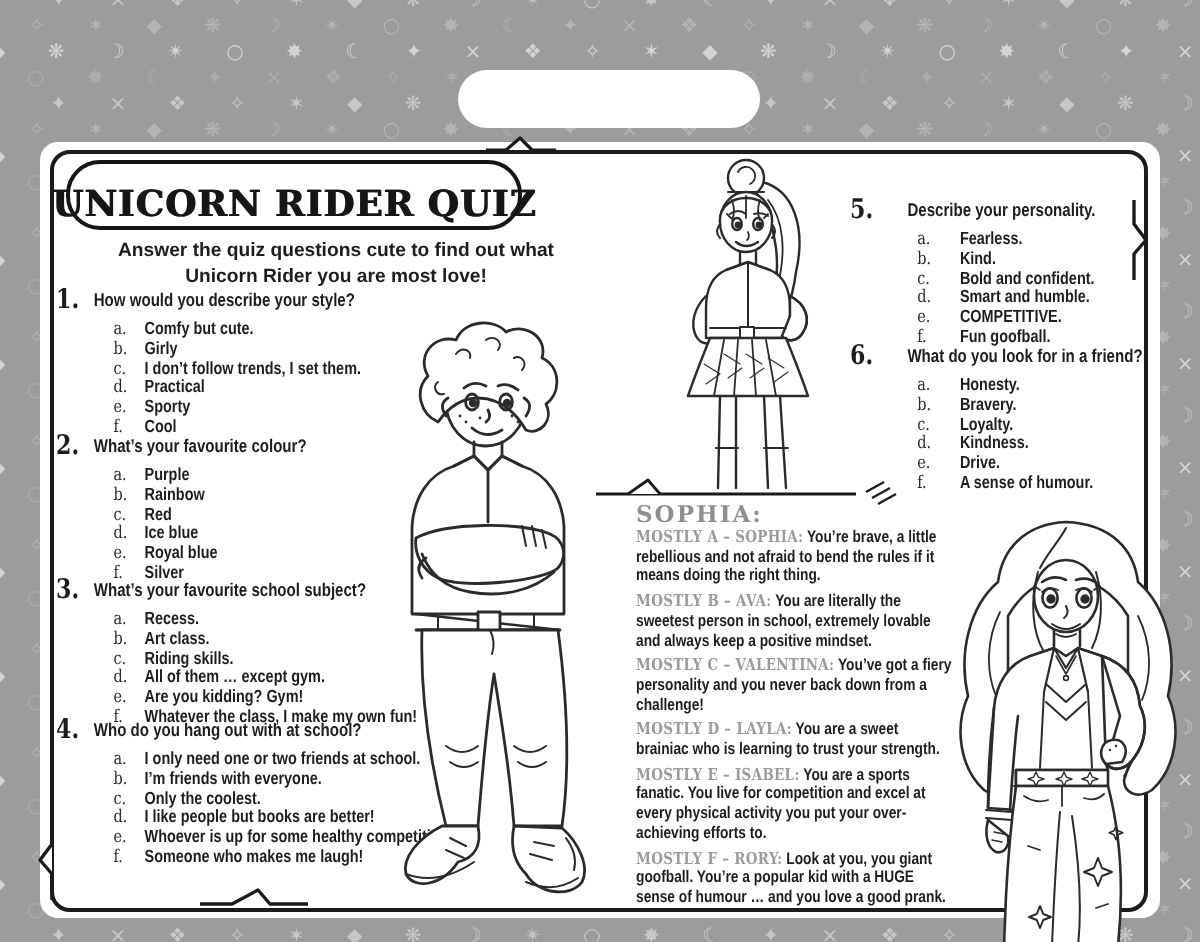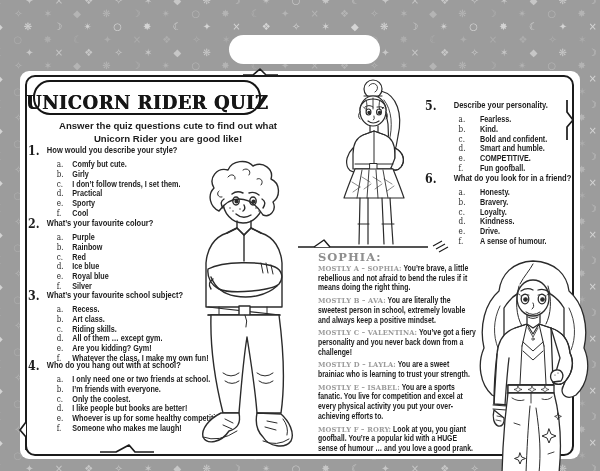--- a/index.html
+++ b/index.html
@@ -96,21 +96,21 @@
 
   <div class="sheet"></div>
   <div class="sheet-border"></div>
 
   <div class="title-box">
     <span class="title-text">UNICORN RIDER QUIZ</span>
   </div>
 
   <div class="intro">
     <div>Answer the quiz questions cute to find out what</div>
-    <div>Unicorn Rider you are good like!</div>
+    <div>Unicorn Rider you are most love!</div>
   </div>
 
   <div class="qblock" style="left:28px;top:145px;">
       <span class="qnum">1.</span>
       <div class="qtext">How would you describe your style?</div>
       <div class="opts">
         <div class="opt-row">
           <span class="opt-letter">a.</span>
           <span class="opt-text">Comfy but cute.</span>
         </div>

